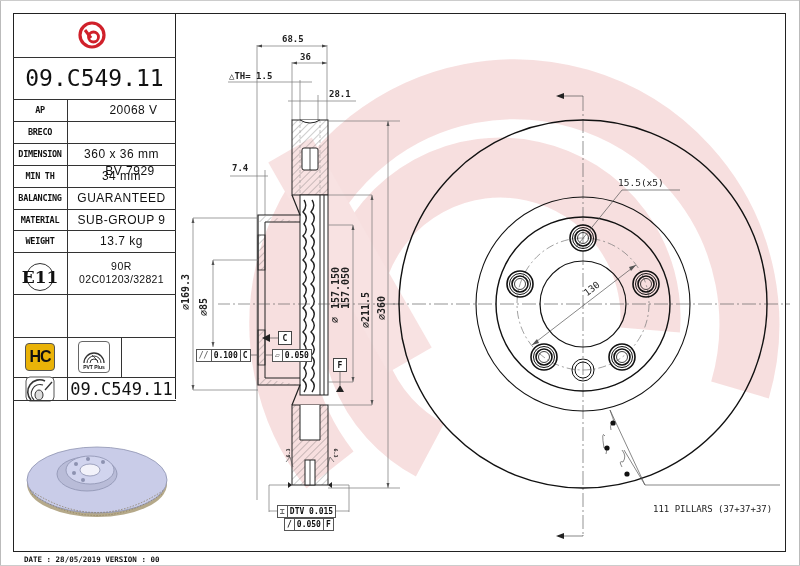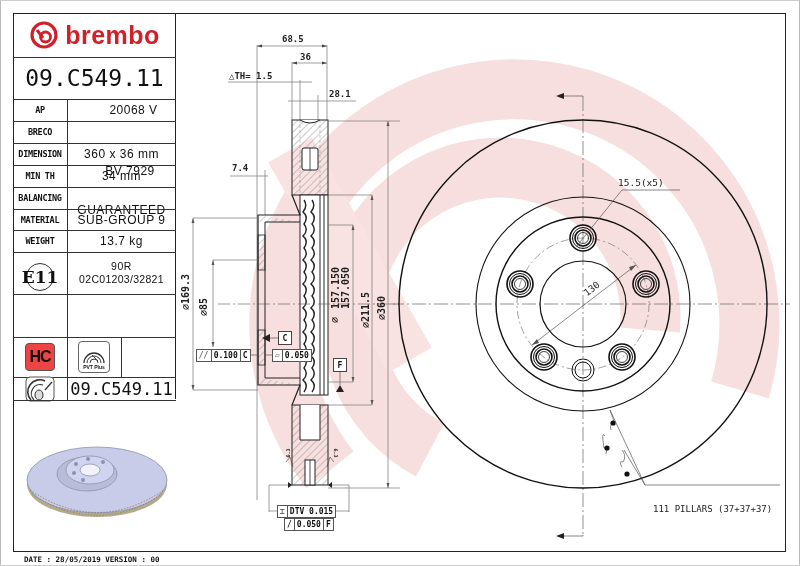--- a/index.html
+++ b/index.html
@@ -14,21 +14,21 @@
   .hline{position:absolute;left:13px;width:163px;height:0;border-top:1.2px solid #333;}
   .vline{position:absolute;width:0;border-left:1.2px solid #333;}
   .lbl{font-family:"DejaVu Sans Mono",monospace;font-size:8.5px;font-weight:bold;letter-spacing:-0.3px;}
   .val{font-family:"Liberation Sans",sans-serif;font-size:12px;letter-spacing:0.5px;}
   .code-big{font-family:"DejaVu Sans Mono",monospace;font-size:23px;letter-spacing:0px;}
   .code-mid{font-family:"DejaVu Sans Mono",monospace;font-size:17px;}
   .brand{color:#d0202a;font-family:"Liberation Sans",sans-serif;font-weight:bold;font-size:25px;letter-spacing:0.5px;}
   .dimtxt{font-family:"DejaVu Sans Mono",monospace;font-size:9px;font-weight:bold;color:#222;white-space:nowrap;}
   .date{font-family:"DejaVu Sans Mono",monospace;font-size:7.5px;font-weight:bold;}
   .badge-e11{width:26px;height:26px;border:1.2px solid #333;border-radius:50%;display:flex;align-items:center;justify-content:center;font-family:"DejaVu Serif",serif;font-weight:bold;font-size:17px;margin-top:8px;}
-  .badge-hc{width:28px;height:26px;border:1.2px solid #555;border-radius:4px;display:flex;align-items:center;justify-content:center;font-family:"Liberation Sans",sans-serif;font-weight:bold;font-size:16px;background:#ef4444;letter-spacing:-1px;}
+  .badge-hc{width:28px;height:26px;border:1.2px solid #555;border-radius:4px;display:flex;align-items:center;justify-content:center;font-family:"Liberation Sans",sans-serif;font-weight:bold;font-size:16px;background:#eab308;letter-spacing:-1px;}
   .badge-pvt{width:30px;height:30px;border:1px solid #666;border-radius:4px;display:flex;flex-direction:column;align-items:center;justify-content:flex-end;font-family:"Liberation Sans",sans-serif;font-size:5px;font-weight:bold;}
   .gdt{position:absolute;display:flex;border:1px solid #555;background:#fff;height:11px;font-family:"DejaVu Sans Mono",monospace;font-size:8px;font-weight:bold;line-height:11px;}
   .gdt span{padding:0 2px;border-right:1px solid #555;}
   .gdt span:last-child{border-right:none;}
   .datum{position:absolute;width:12px;height:12px;border:1px solid #444;background:#fff;font-family:"DejaVu Sans Mono",monospace;font-size:8px;font-weight:bold;display:flex;align-items:center;justify-content:center;}
 </style>
 </head>
 <body>
 
 <div class="abs" id="outer-left"></div>
@@ -47,21 +47,20 @@
 <div class="abs" id="frame"></div>
 
 <div class="abs" style="left:175px;top:13px;height:386px;border-left:1.5px solid #222;"></div>
 
 <div class="cell" style="left:13px;top:13px;width:163px;height:44px;">
   <svg width="30" height="30" viewBox="0 0 30 30" style="margin-right:6px;">
     <circle cx="15" cy="15" r="12" fill="none" stroke="#d0202a" stroke-width="3.2"></circle>
     <circle cx="16.5" cy="17" r="5" fill="none" stroke="#d0202a" stroke-width="2.8"></circle>
     <path d="M 8 10 L 14 18" stroke="#d0202a" stroke-width="3"></path>
   </svg>
-  <span class="brand">brembo</span>
 </div>
 <div class="hline" style="top:57px;"></div>
 
 <div class="cell" style="left:13px;top:57px;width:163px;height:42px;">
   <span class="code-big">09.C549.11</span>
 </div>
 <div class="hline" style="top:99px;"></div>
 
 <div class="vline" style="left:67px;top:99px;height:153px;"></div>
 
@@ -93,21 +92,21 @@
     <span class="lbl">MIN TH</span>
   </div>
 <div class="cell" style="left:67px;top:165px;width:109px;height:22px;">
     <span class="val">34 mm</span>
   </div>
 <div class="hline" style="top:187px;"></div>
 
 <div class="cell" style="left:13px;top:187px;width:54px;height:22px;">
     <span class="lbl">BALANCING</span>
   </div>
-<div class="cell" style="left:67px;top:199px;width:109px;height:22px;">
+<div class="cell" style="left:67px;top:187px;width:109px;height:22px;">
     <span class="val">GUARANTEED</span>
   </div>
 <div class="hline" style="top:209px;"></div>
 
 <div class="cell" style="left:13px;top:209px;width:54px;height:21px;">
     <span class="lbl">MATERIAL</span>
   </div>
 <div class="cell" style="left:67px;top:209px;width:109px;height:21px;">
     <span class="val">SUB-GROUP 9</span>
   </div>

